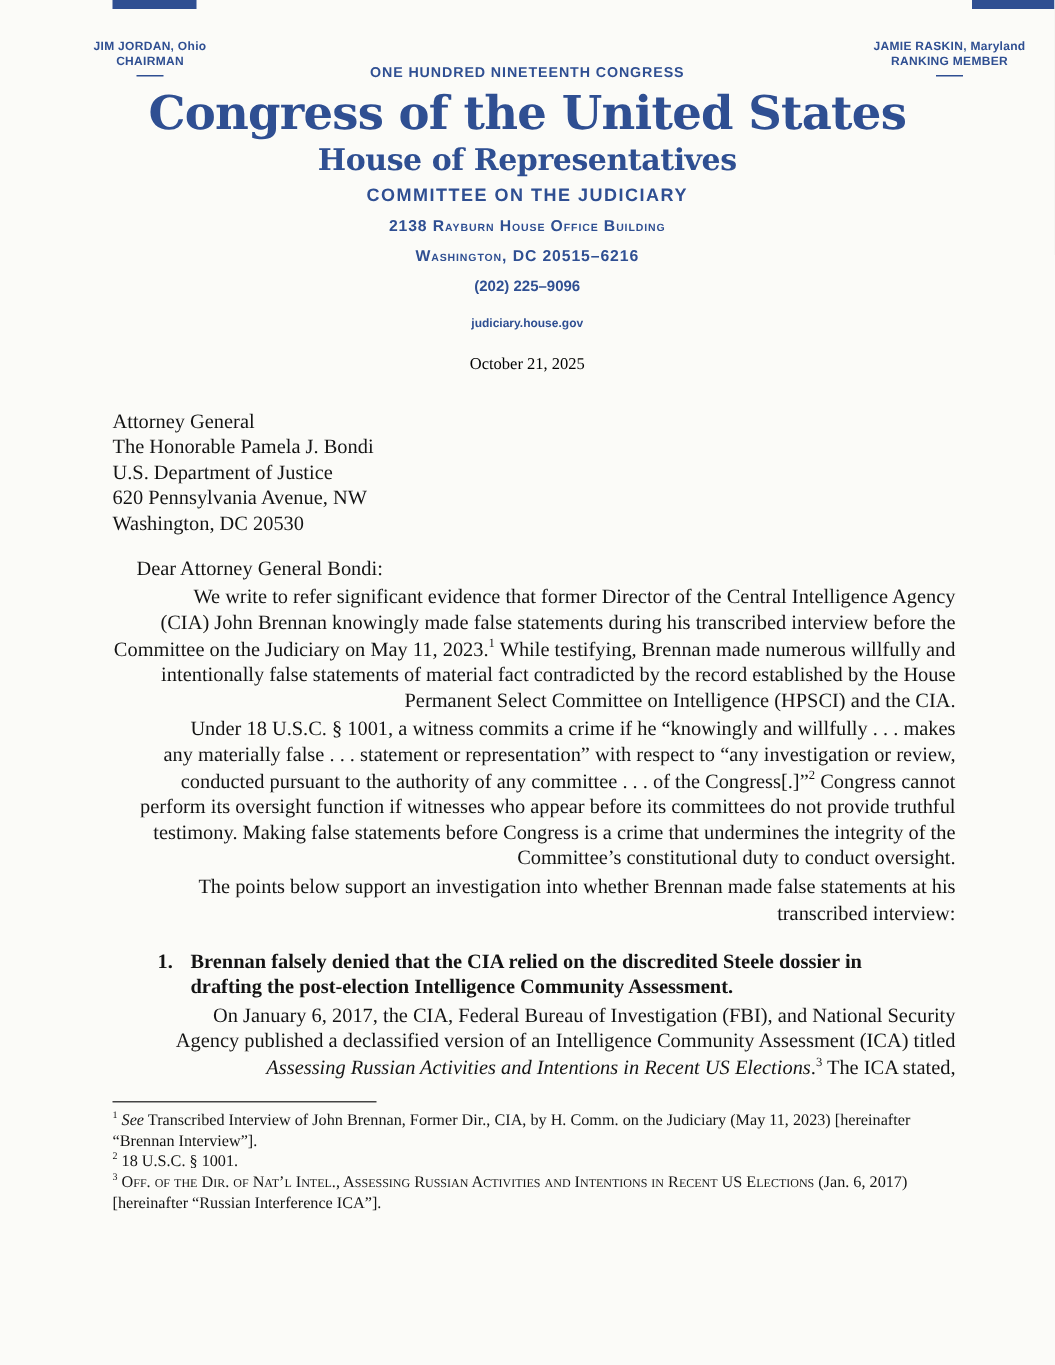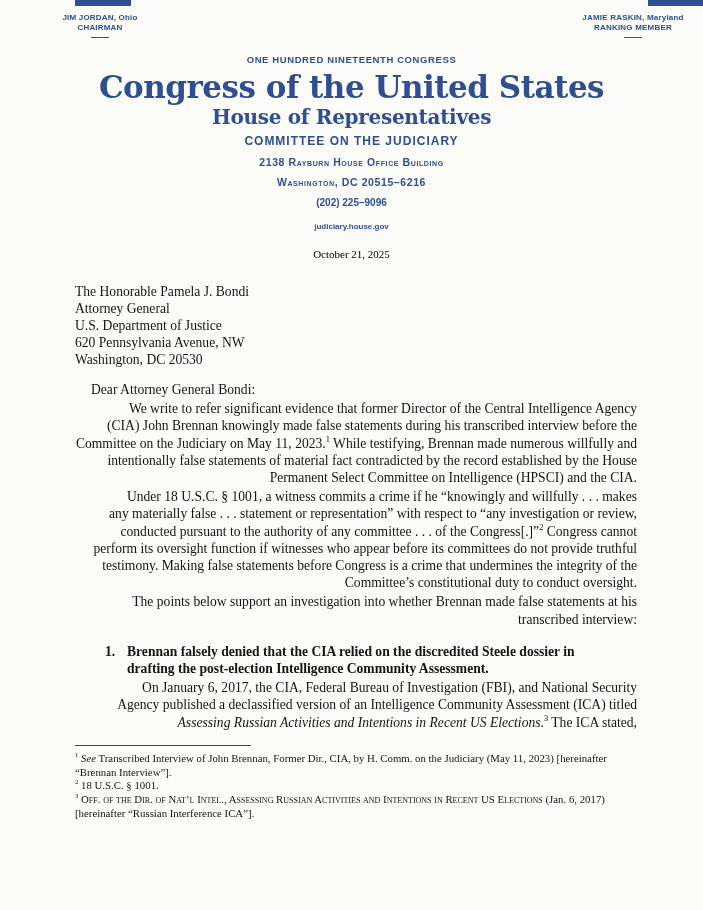--- a/index.html
+++ b/index.html
@@ -26,40 +26,40 @@
     top:0;
     height:6px;
     background:var(--accent);
   }
   .top-bar.left{left:75px;width:56px;}
   .top-bar.right{left:648px;width:55px;}
 
   
   .officer{
     position:absolute;
-    top:13px;
+    top:26px;
     width:170px;
     text-align:center;
     color:var(--accent);
     font-family:"Liberation Sans", sans-serif;
     font-size:8px;
     font-weight:bold;
     line-height:10px;
     letter-spacing:.2px;
   }
   .officer.left{left:15px;}
   .officer.right{left:548px;}
   .officer .dash{
     width:18px;
     border-top:1.5px solid var(--accent);
     margin:4px auto 0;
   }
 
   .letterhead{
-    padding-top:54px;
+    padding-top:43px;
     text-align:center;
     color:var(--accent);
   }
   .congress-line{
     font-family:"Liberation Sans", sans-serif;
     font-size:9.5px;
     font-weight:bold;
     letter-spacing:.6px;
   }
   .org-title{
@@ -184,22 +184,22 @@
     <div class="addr">Washington, DC 20515–6216</div>
     <div class="phone">(202) 225–9096</div>
     <div class="website">judiciary.house.gov</div>
   </div>
 
   <div class="date-line">October 21, 2025</div>
 
   <div class="content">
 
     <div class="recipient">
+      <div>Attorney General</div>
       <div>The Honorable Pamela J. Bondi</div>
-      <div>Attorney General</div>
       <div>U.S. Department of Justice</div>
       <div>620 Pennsylvania Avenue, NW</div>
       <div>Washington, DC 20530</div>
     </div>
 
     <div class="salutation">Dear Attorney General Bondi:</div>
 
     <p class="para"><span>We write to refer significant evidence that former Director of the Central Intelligence Agency (CIA) John Brennan knowingly made false statements during his transcribed interview before the Committee on the Judiciary on May 11, 2023.</span><sup>1</sup><span> While testifying, Brennan made numerous willfully and intentionally false statements of material fact contradicted by the record established by the House Permanent Select Committee on Intelligence (HPSCI) and the CIA.</span></p>
 
     <p class="para"><span>Under 18 U.S.C. § 1001, a witness commits a crime if he “knowingly and willfully . . . makes any materially false . . . statement or representation” with respect to “any investigation or review, conducted pursuant to the authority of any committee . . . of the Congress[.]”</span><sup>2</sup><span> Congress cannot perform its oversight function if witnesses who appear before its committees do not provide truthful testimony. Making false statements before Congress is a crime that undermines the integrity of the Committee’s constitutional duty to conduct oversight.</span></p>

